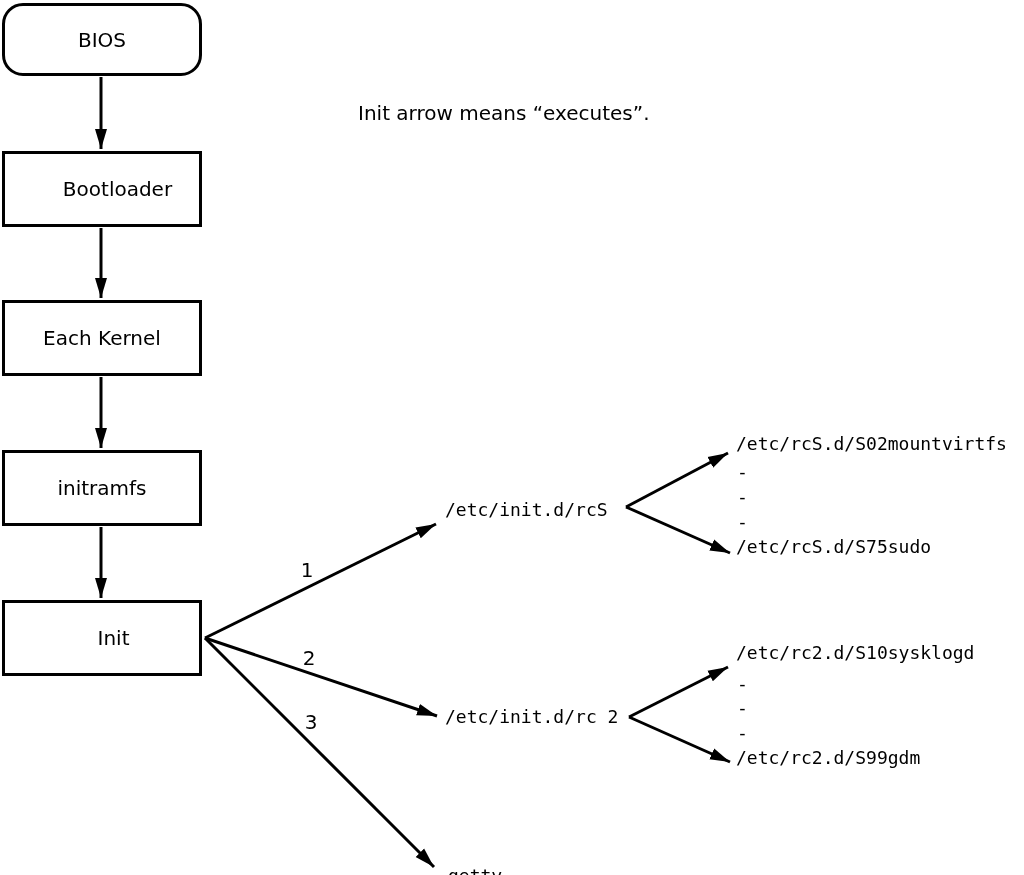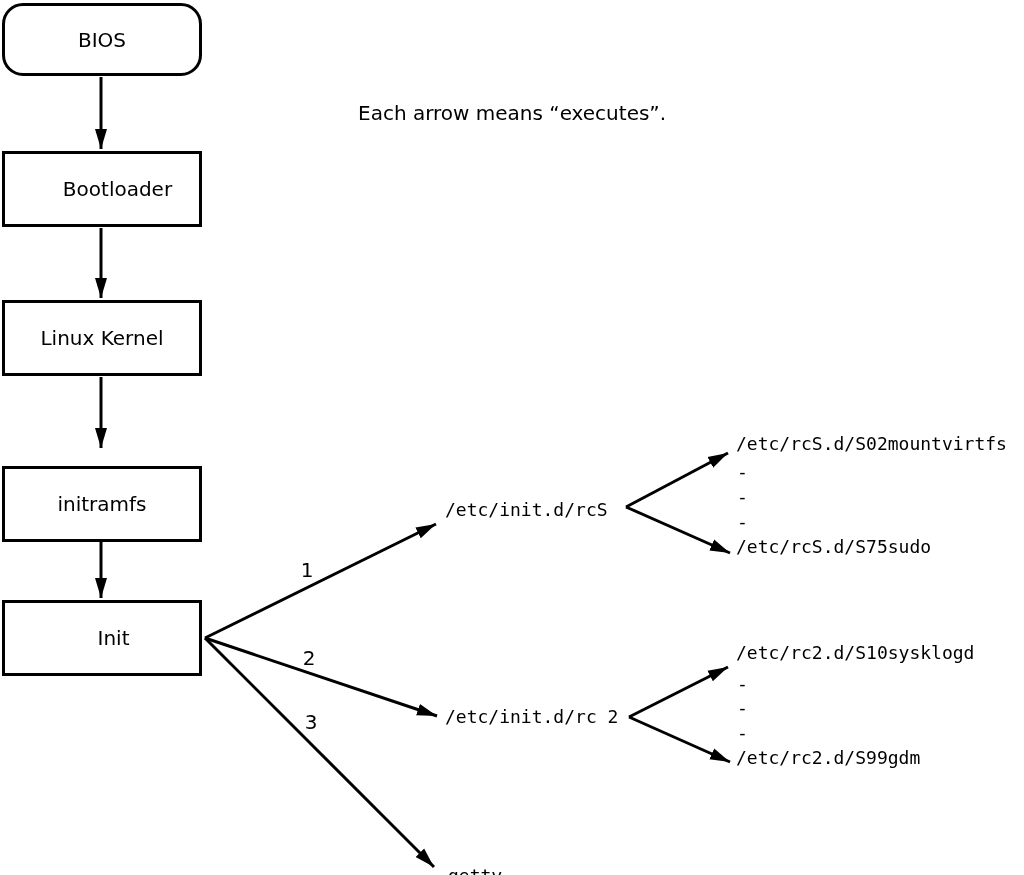--- a/index.html
+++ b/index.html
@@ -69,32 +69,32 @@
       <line x1="205" y1="638" x2="436" y2="524" marker-end="url(#ah)"></line>
       <line x1="205" y1="638" x2="437" y2="716" marker-end="url(#ah)"></line>
       <line x1="205" y1="638" x2="434" y2="867" marker-end="url(#ah)"></line>
       <line x1="626" y1="507" x2="728" y2="453" marker-end="url(#ah)"></line>
       <line x1="626" y1="507" x2="730" y2="553" marker-end="url(#ah)"></line>
       <line x1="629" y1="717" x2="728" y2="667" marker-end="url(#ah)"></line>
       <line x1="629" y1="717" x2="730" y2="762" marker-end="url(#ah)"></line>
     </g>
   </svg>
 
-  <div class="caption">Each arrow means “executes”.</div>
+  <div class="caption">Init arrow means “executes”.</div>
 
   <div class="box" style="top:3px;height:73px;border-radius:21px;">
     <span>BIOS</span>
   </div>
   <div class="box" style="top:151px;height:76px;padding-left:31px;">
     <span>Bootloader</span>
   </div>
   <div class="box" style="top:300px;height:76px;">
-    <span>Linux Kernel</span>
+    <span>Each Kernel</span>
   </div>
-  <div class="box" style="top:450px;height:76px;margin-top:16px;">
+  <div class="box" style="top:450px;height:76px;">
     <span>initramfs</span>
   </div>
   <div class="box" style="top:600px;height:76px;padding-left:23px;">
     <span>Init</span>
   </div>
 
   <div class="branch-num" style="left:295px;top:558px;">1</div>
   <div class="branch-num" style="left:297px;top:646px;">2</div>
   <div class="branch-num" style="left:299px;top:710px;">3</div>
 

